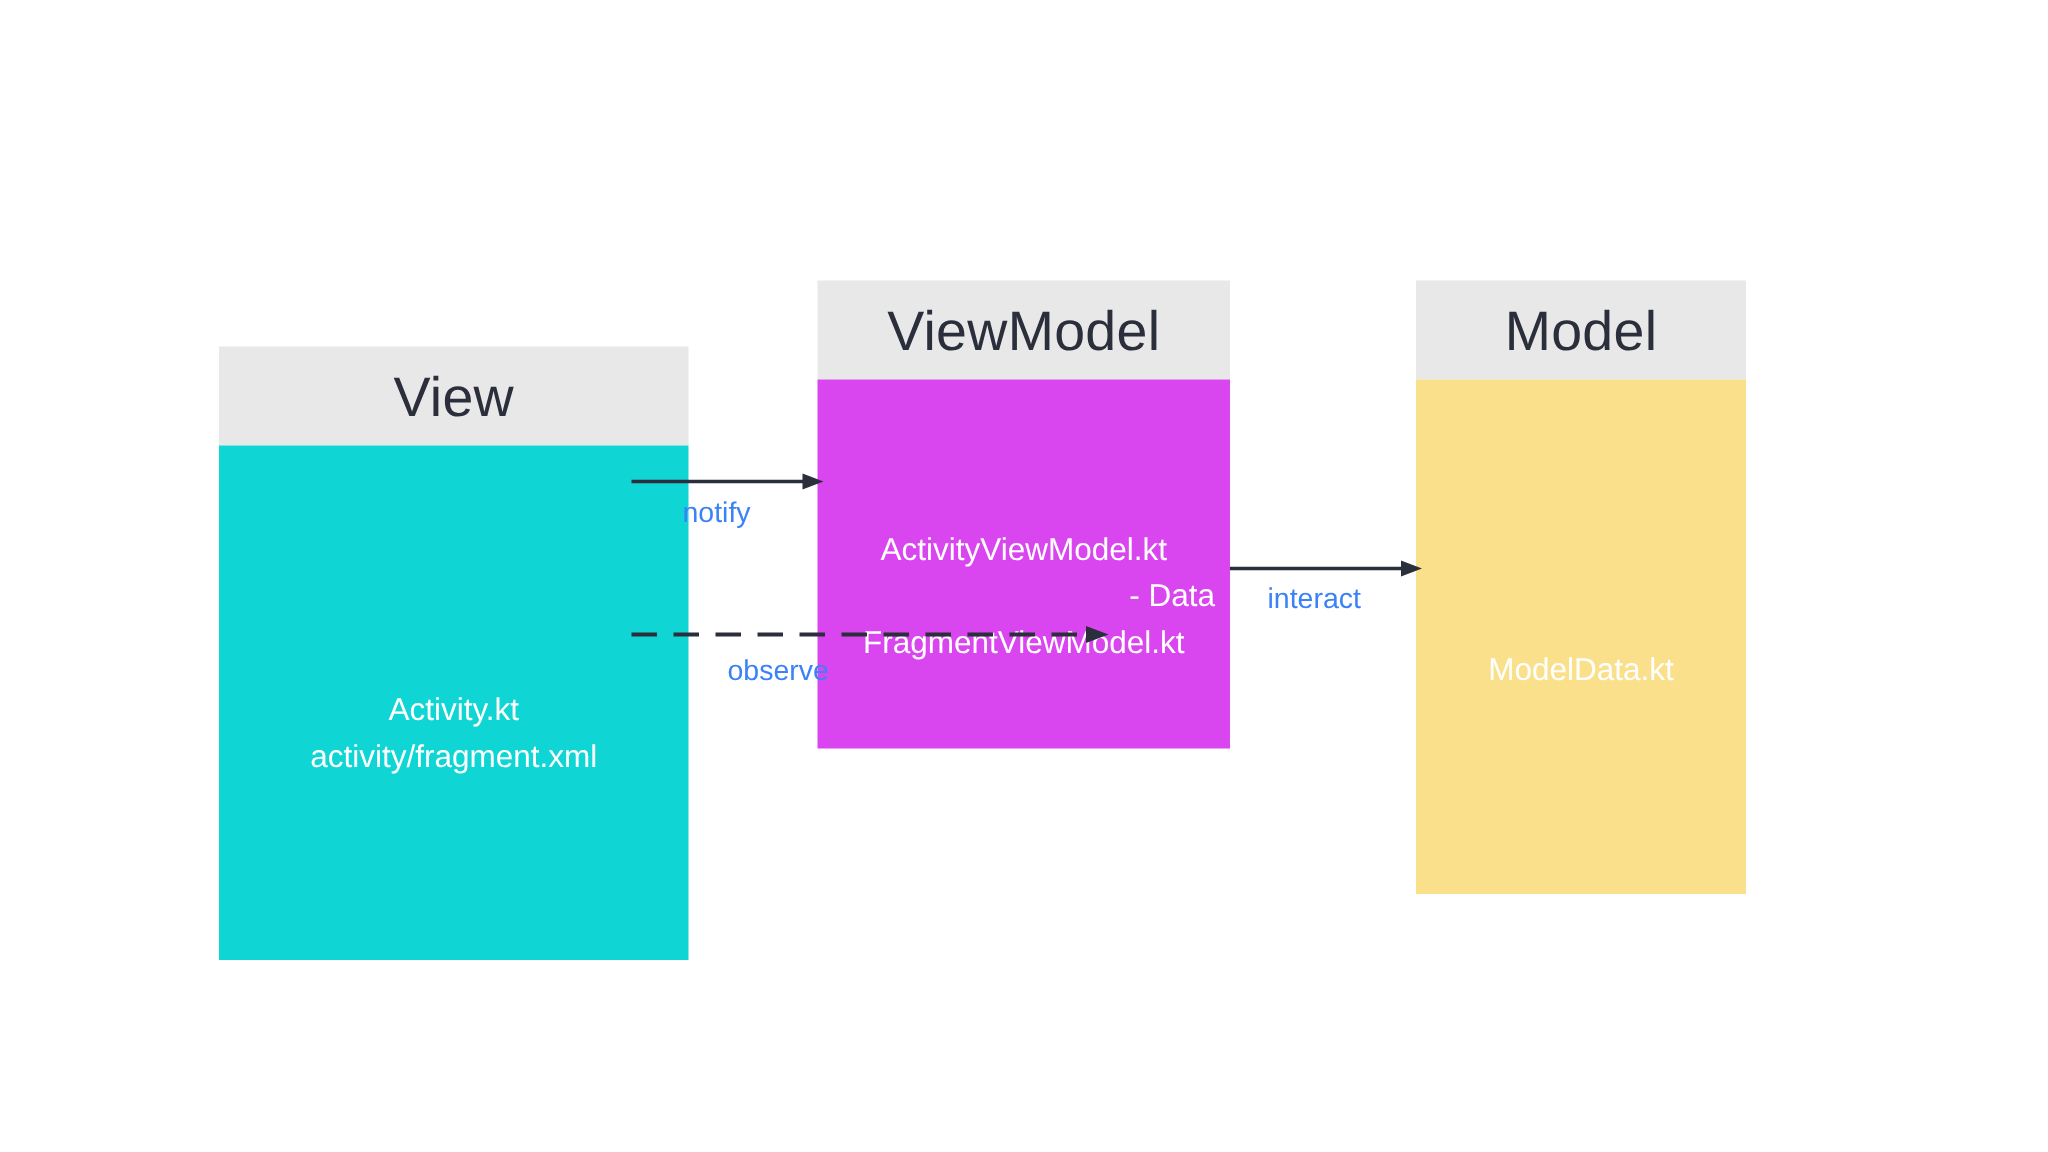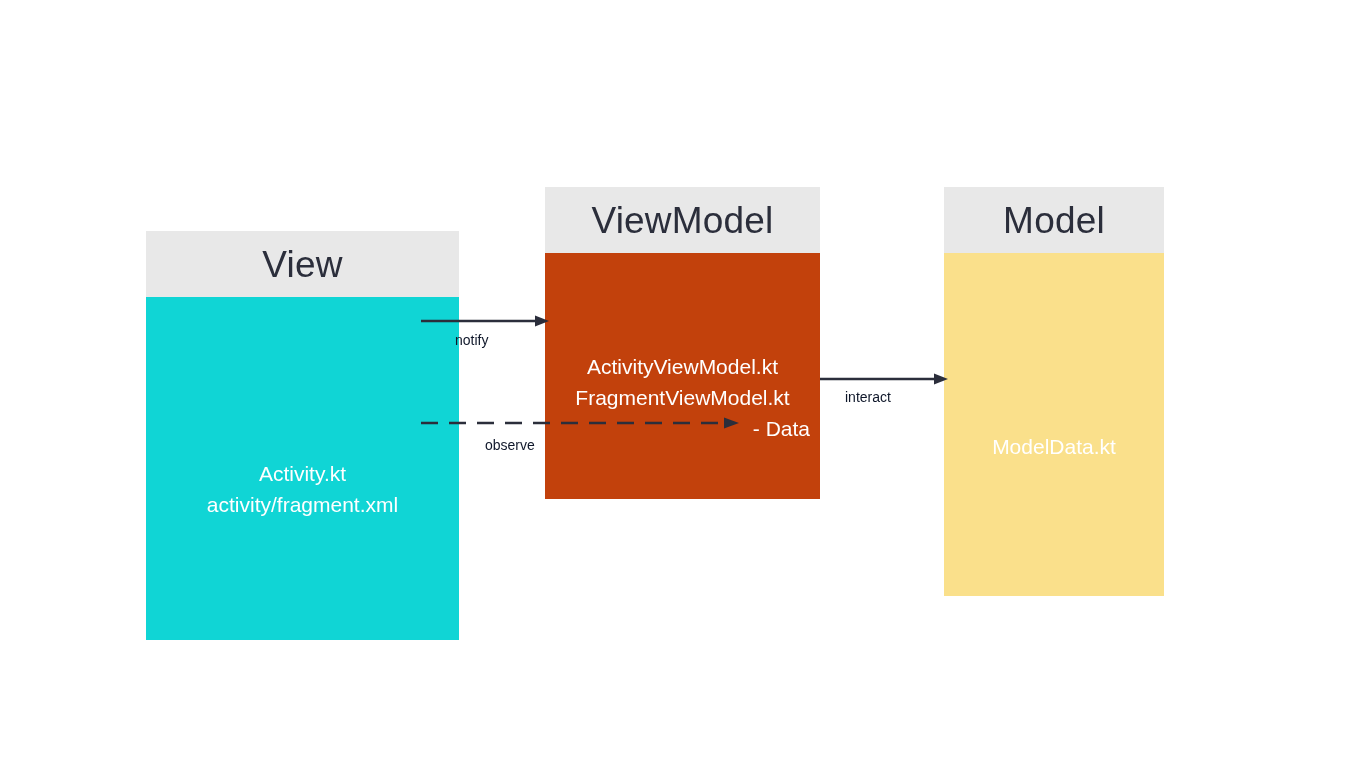--- a/index.html
+++ b/index.html
@@ -57,37 +57,37 @@
   }
   .file-line { display: block; }
   .file-line.right { text-align: right; padding-right: 10px; }
 
   
   #box-view      { left: 146px; top: 187px; width: 313px; height: 409px; margin-top: 44px; }
   #box-viewmodel { left: 545px; top: 187px; width: 275px; height: 312px; }
   #box-model     { left: 944px; top: 187px; width: 220px; height: 409px; }
 
   #box-view .layer-body      { background: #10d5d5; }
-  #box-viewmodel .layer-body { background: #c2410c; }
+  #box-viewmodel .layer-body { background: #d946ef; }
   #box-model .layer-body     { background: #fae08b; align-items: flex-end; }
 
   
   #box-viewmodel .layer-body-inner { margin-top: 42px; }
   #box-model .layer-body-inner     { margin-top: 44px; }
   #box-view .layer-body-inner      { margin-top: 40px; }
 
   
   .arrow {
     position: absolute;
   }
   .arrow-svg { display: block; overflow: visible; }
   .arrow-label {
     position: absolute;
-    font-size: 14px;
-    color: #0f172a;
+    font-size: 19px;
+    color: #3b82f6;
     white-space: nowrap;
     line-height: 1;
   }
 
   #arrow-notify   { left: 421px; top: 311px; width: 128px; height: 20px; }
   #arrow-observe  { left: 421px; top: 413px; width: 318px; height: 20px; }
   #arrow-interact { left: 820px; top: 369px; width: 128px; height: 20px; }
 
   #label-notify   { left: 455px; top: 333px; }
   #label-observe  { left: 445px; top: 438px; margin-left: 40px; }
@@ -110,22 +110,22 @@
     </div>
   </div>
 
   <div class="layer" id="box-viewmodel">
     <div class="layer-header">
       <span class="layer-title">ViewModel</span>
     </div>
     <div class="layer-body">
       <div class="layer-body-inner">
         <span class="file-line">ActivityViewModel.kt</span>
+        <span class="file-line right">- Data</span>
         <span class="file-line">FragmentViewModel.kt</span>
-        <span class="file-line right">- Data</span>
       </div>
     </div>
   </div>
 
   <div class="layer" id="box-model">
     <div class="layer-header">
       <span class="layer-title">Model</span>
     </div>
     <div class="layer-body">
       <div class="layer-body-inner">

